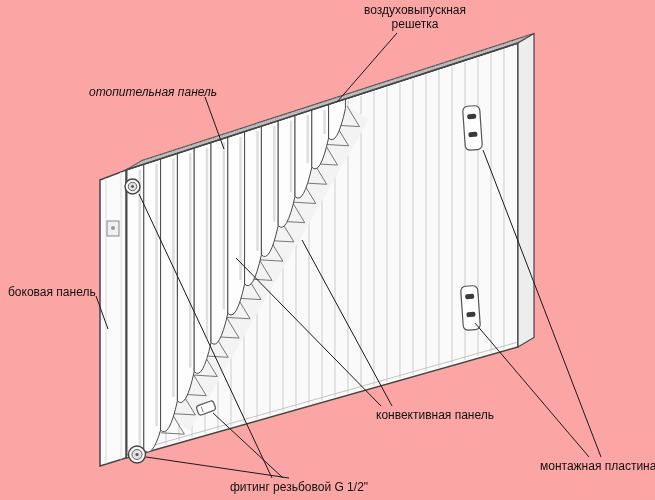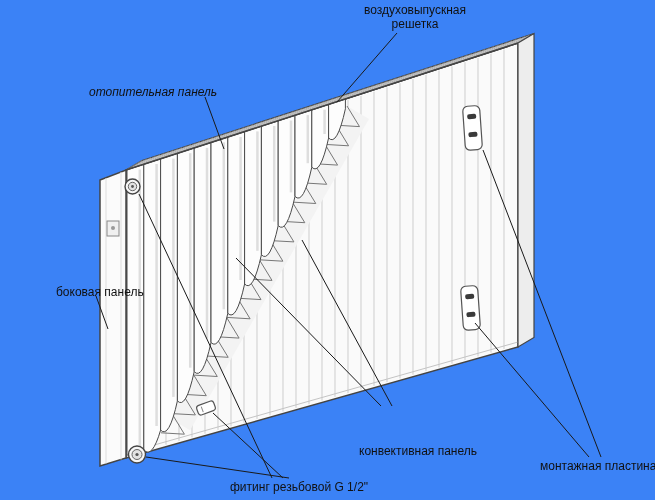--- a/index.html
+++ b/index.html
@@ -1,16 +1,16 @@
 <!DOCTYPE html>
 <html><head>
 <meta charset="utf-8">
 <style>
   html,body{margin:0;padding:0;background:#fff;}
-  .stage{position:relative;width:655px;height:500px;background:#3b82f6;overflow:hidden;
+  .stage{position:relative;width:655px;height:500px;background:#fca5a5;overflow:hidden;
          font-family:"Liberation Sans",sans-serif;}
   .stage svg{position:absolute;left:0;top:0;}
   .lbl{position:absolute;font-size:12px;line-height:1.18;color:#111;white-space:nowrap;}
   .lbl.wrap{white-space:normal;text-align:center;}
 </style>
 </head>
 <body>
 
 <div class="stage">
 
@@ -238,17 +238,17 @@
       <line x1="289" y1="478" x2="146" y2="457"></line>
       <line x1="283" y1="478" x2="213" y2="413"></line>
       <line x1="272" y1="478" x2="139" y2="194"></line>
       <line x1="589" y1="457" x2="475" y2="323"></line>
       <line x1="601" y1="457" x2="483" y2="150"></line>
     </g>
   </svg>
 
   <div class="lbl wrap" style="left:352px;top:3px;width:126px;">воздуховыпускная решетка</div>
   <div class="lbl" style="left:89px;top:85px;font-style:italic;">отопительная панель</div>
-  <div class="lbl" style="left:8px;top:285px;margin-left:48px;">боковая панель</div>
-  <div class="lbl" style="left:359px;top:408px;margin-top:36px;">конвективная панель</div>
+  <div class="lbl" style="left:8px;top:285px;">боковая панель</div>
+  <div class="lbl" style="left:376px;top:408px;">конвективная панель</div>
   <div class="lbl" style="left:230px;top:480px;">фитинг резьбовой G 1/2"</div>
   <div class="lbl" style="left:540px;top:459px;">монтажная пластина</div>
 </div>
 
 </body></html>

